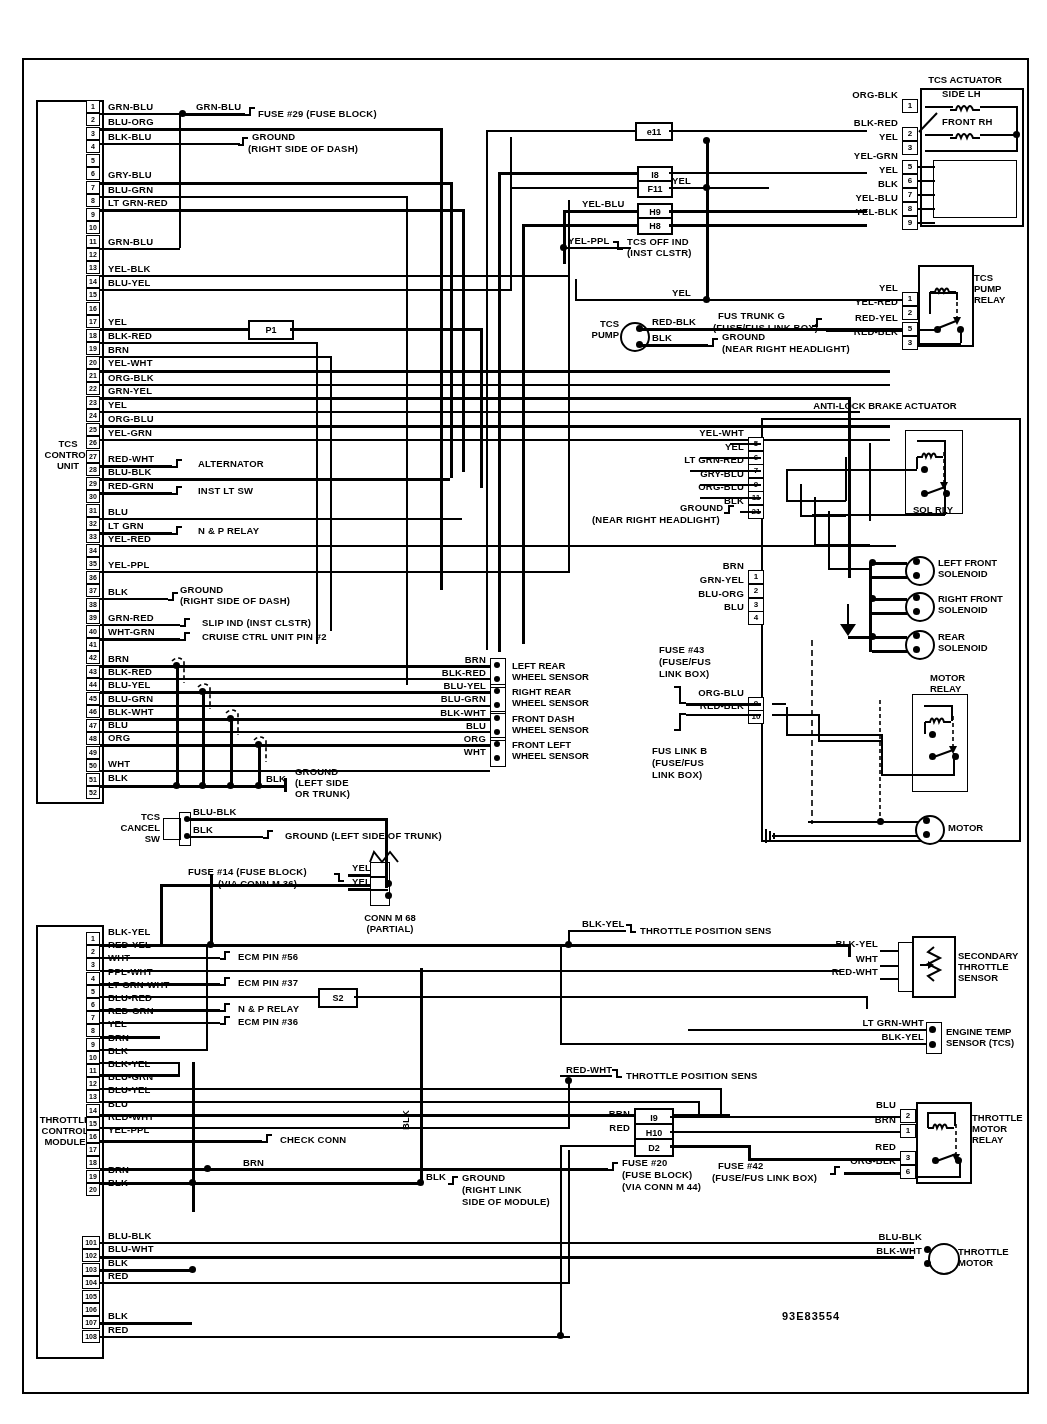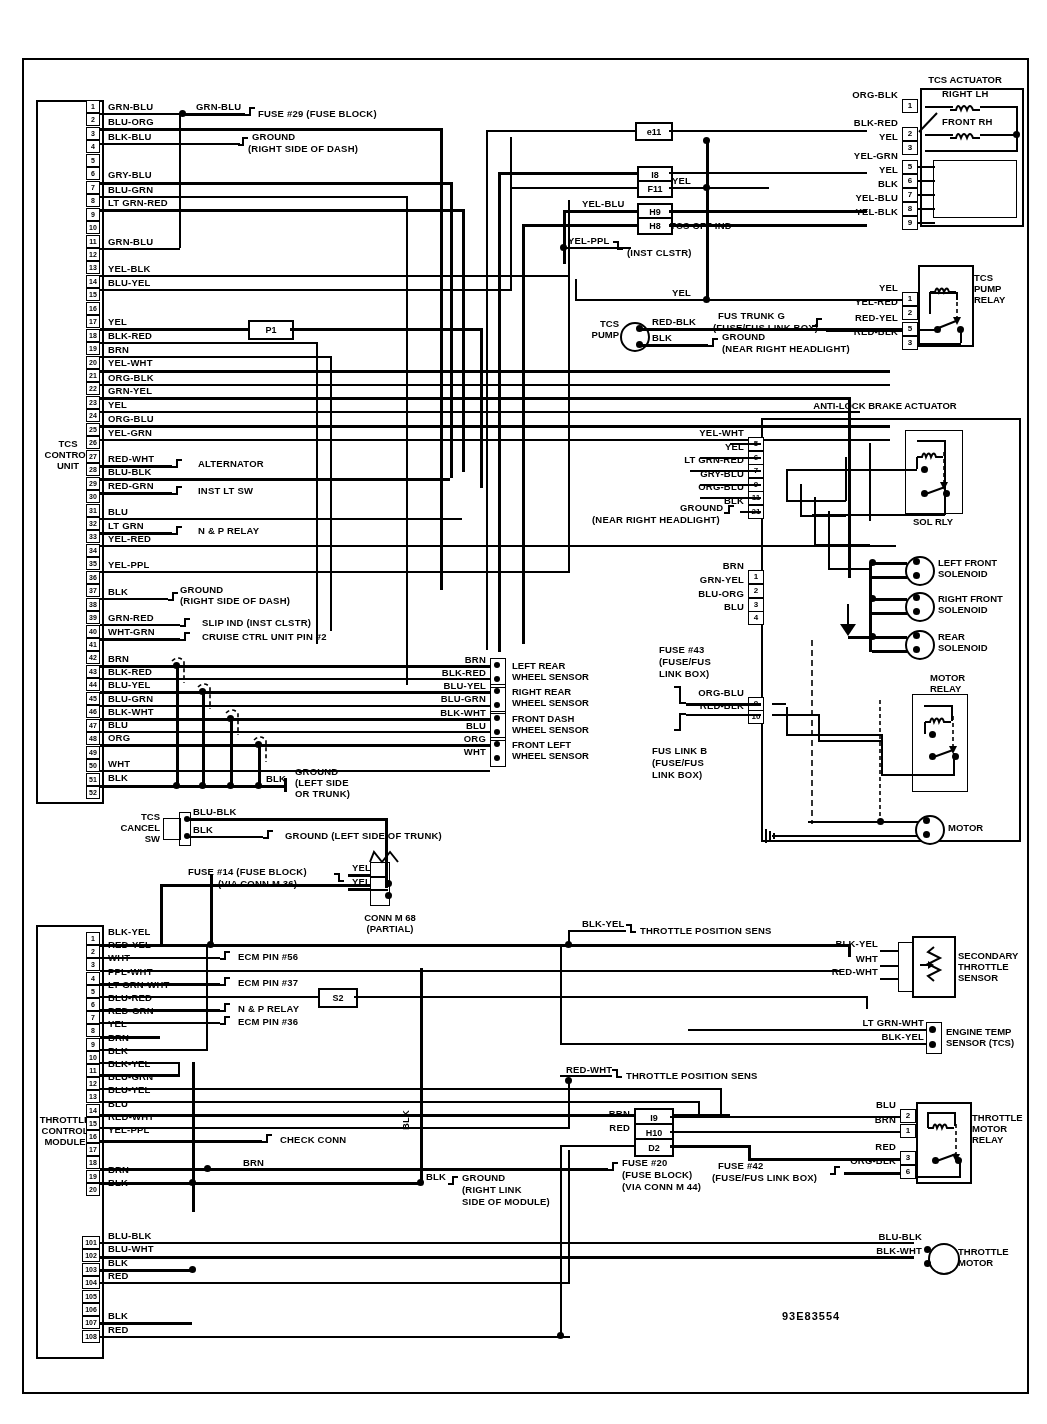--- a/index.html
+++ b/index.html
@@ -505,31 +505,31 @@
   <div class="dot" style="left:703px;top:137px;"></div>
   <div class="dot" style="left:703px;top:184px;"></div>
   <div class="dot" style="left:703px;top:296px;"></div>
 
   <div class="wire h" style="left:563px;top:247px;width:68px;"></div>
   <div class="dot" style="left:560px;top:244px;"></div>
   <svg width="14" height="16" style="left:613px;top:240px;">
       <path d="M0,2 L5,2 L5,9 L10,9" stroke="#000" stroke-width="2" fill="none"></path>
     </svg>
   <div class="lbl" style="left:568px;top:235px;">YEL-PPL</div>
-  <div class="lbl" style="left:627px;top:220px;margin-left:43px;">TCS OFF IND</div>
+  <div class="lbl" style="left:627px;top:236px;">TCS OFF IND</div>
   <div class="lbl" style="left:627px;top:247px;">(INST CLSTR)</div>
 
   <div class="wire h" style="left:575px;top:299px;width:328px;"></div>
   <div class="wire v" style="left:575px;top:279px;height:20px;"></div>
   <div class="lbl" style="left:672px;top:287px;">YEL</div>
 
   <div class="ttl" style="left:905px;top:74px;width:120px;">TCS ACTUATOR</div>
   <div class="box" style="left:920px;top:88px;width:100px;height:135px;"></div>
   <div class="boxthin" style="left:933px;top:160px;width:82px;height:56px;"></div>
-  <div class="lbl" style="left:942px;top:88px;">RIGHT LH</div>
+  <div class="lbl" style="left:942px;top:88px;">SIDE LH</div>
   <div class="lbl" style="left:942px;top:116px;">FRONT RH</div>
 
   <svg width="40" height="12" style="left:950px;top:101px;">
       <path d="M0,9 L6,9 q2,-8 5,0 q3,-8 6,0 q3,-8 6,0 L30,9" stroke="#000" stroke-width="2" fill="none"></path>
     </svg>
   <svg width="40" height="12" style="left:950px;top:129px;">
       <path d="M0,9 L6,9 q2,-8 5,0 q3,-8 6,0 q3,-8 6,0 L30,9" stroke="#000" stroke-width="2" fill="none"></path>
     </svg>
   <div class="wire h" style="left:925px;top:106px;width:28px;"></div>
   <div class="wire h" style="left:980px;top:106px;width:38px;"></div>
@@ -670,21 +670,21 @@
       <path d="M4,12 L26,4" stroke="#000" stroke-width="2" fill="none"></path>
     </svg>
   <svg width="10" height="38" style="left:940px;top:452px;">
       <path d="M4,0 L4,32" stroke="#000" stroke-width="1.6" stroke-dasharray="4,3" fill="none"></path>
       <path d="M0,30 L4,38 L8,30" fill="#000"></path>
     </svg>
   <div class="wire v" style="left:944px;top:440px;height:50px;"></div>
   <div class="wire h" style="left:917px;top:440px;width:28px;"></div>
   <div class="wire v" style="left:944px;top:490px;height:25px;"></div>
   <div class="wire h" style="left:812px;top:514px;width:133px;"></div>
-  <div class="ttl" style="left:903px;top:516px;width:60px;">SOL RLY</div>
+  <div class="ttl" style="left:903px;top:504px;width:60px;">SOL RLY</div>
 
   <div id="abs-top-pins">
       <div class="pinrow" style="left: 748px; top: 437px; width: 16px; height: 14px; font-size: 8px;">
         <span>5</span>
       </div>
       <div class="lbl r" style="left: 648px; top: 427px; width: 96px;">YEL-WHT</div>
       <div class="pinrow" style="left: 748px; top: 451px; width: 16px; height: 14px; font-size: 8px;">
         <span>6</span>
       </div>
       <div class="lbl r" style="left: 648px; top: 441px; width: 96px;">YEL</div>

